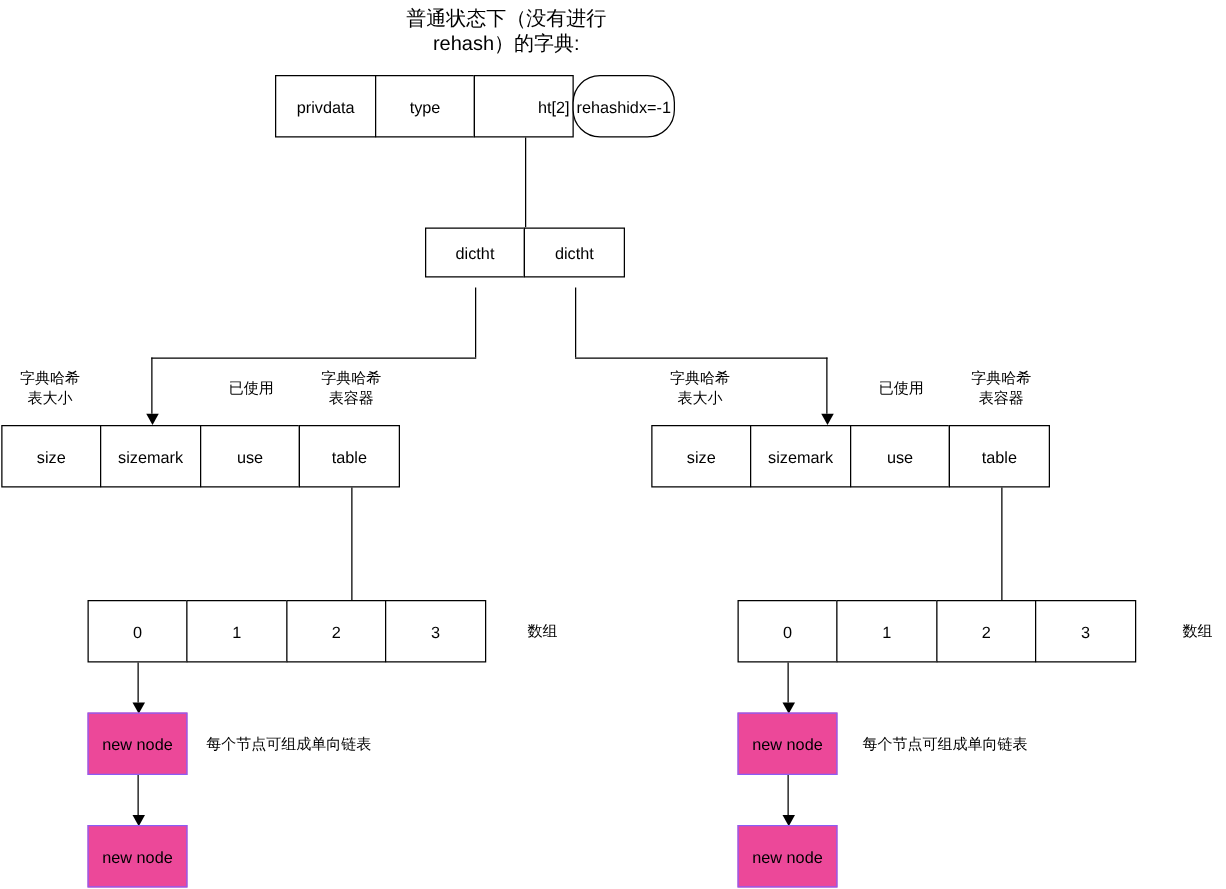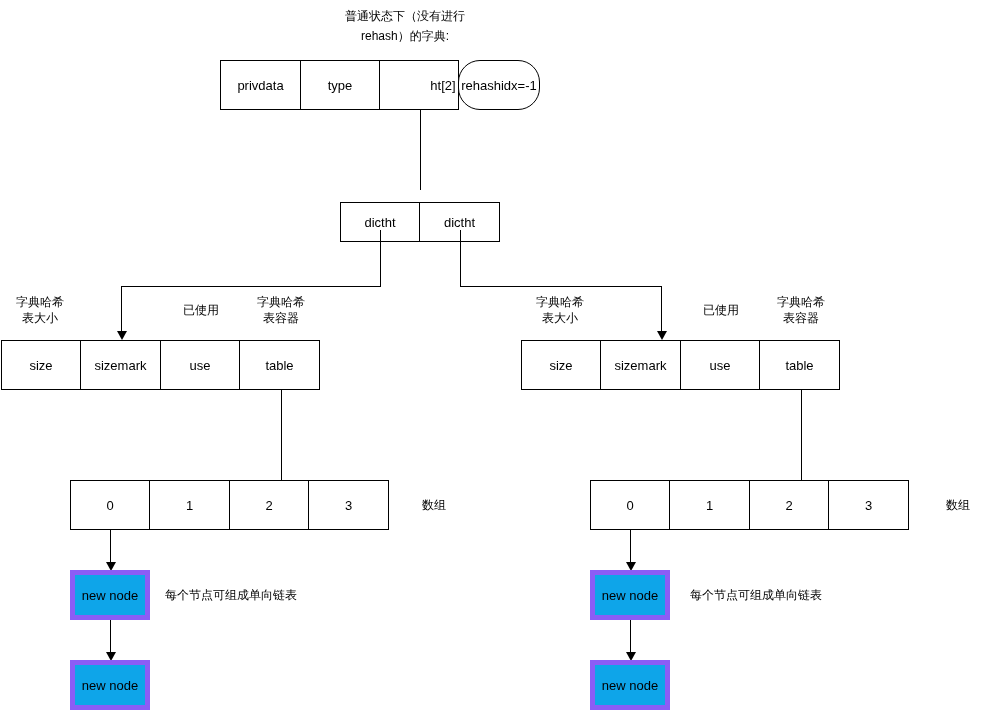--- a/index.html
+++ b/index.html
@@ -12,30 +12,30 @@
     width: 981px;
     height: 711px;
     background: #ffffff;
     font-family: "Liberation Sans", "DejaVu Sans", sans-serif;
     color: #000000;
     overflow: hidden;
   }
   .title {
     position: absolute;
     text-align: center;
-    font-size: 12px;
+    font-size: 16px;
     line-height: 20px;
     white-space: pre-line;
     color: #000;
   }
   .box {
     position: absolute;
     box-sizing: border-box;
-    border: 5px solid #8b5cf6;
-    background: #0ea5e9;
+    border: 1px solid #8b5cf6;
+    background: #ec4899;
     display: flex;
     align-items: center;
     justify-content: center;
     font-size: 13px;
     color: #000000;
     text-align: left;
   }
   .cellrow {
     position: absolute;
     box-sizing: border-box;
@@ -99,21 +99,21 @@
 
   <div class="cellrow" style="left:220px; top:60px; height:50px;">
     <div class="cell" style="width:81px;height:50px;">privdata</div>
     <div class="cell" style="width:80px;height:50px;">type</div>
     <div class="cell" style="width:80px;height:50px;padding-left:48px;">ht[2]</div>
     <div class="cell" style="width:82px;height:50px;border-radius:22px;">rehashidx=-1</div>
   </div>
 
   <div class="vline" style="left:420px; top:110px; height:80px;"></div>
 
-  <div class="cellrow" style="left:340px; top:202px; height:40px;">
+  <div class="cellrow" style="left:340px; top:182px; height:40px;">
     <div class="cell" style="width:80px;height:40px;">dictht</div>
     <div class="cell" style="width:81px;height:40px;">dictht</div>
   </div>
 
   <div class="vline" style="left:380px; top:230px; height:56px;"></div>
   <div class="hline" style="left:121px; top:286px; width:260px;"></div>
   <div class="vline" style="left:121px; top:286px; height:45px;"></div>
   <div class="arrowhead" style="left:117px; top:331px;"></div>
 
   <div class="vline" style="left:460px; top:230px; height:56px;"></div>

